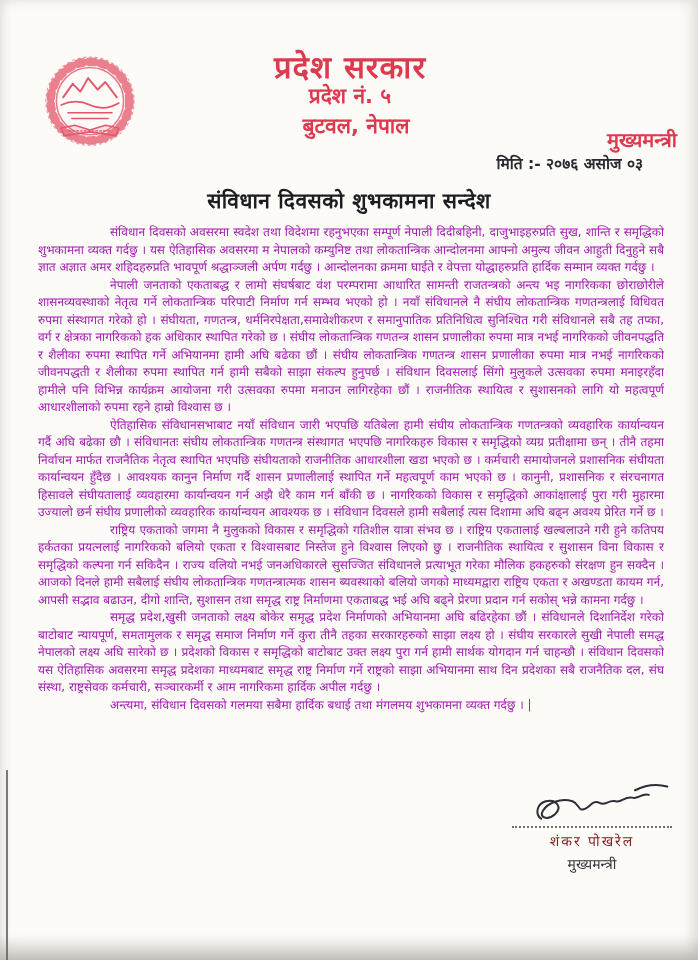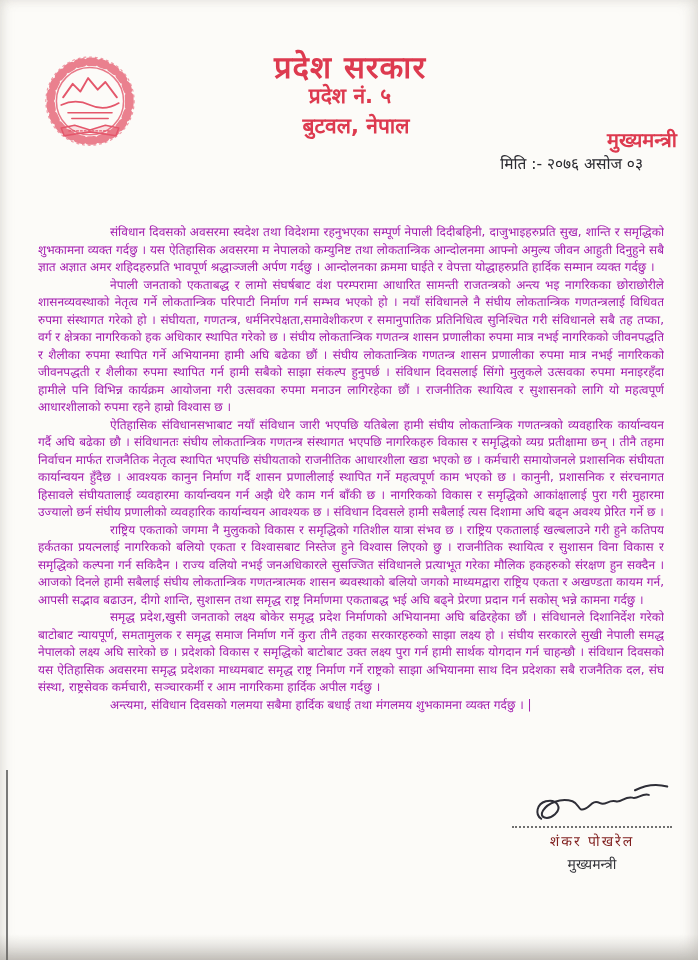--- a/index.html
+++ b/index.html
@@ -30,21 +30,21 @@
   .org-name   { font-size:31px; font-weight:bold; color:#dd3a4f; letter-spacing:1px; }
   .province   { font-size:21px; font-weight:bold; color:#dd3a4f; margin-top:3px; }
   .place      { font-size:21px; font-weight:bold; color:#dd3a4f; margin-top:9px;margin-left:12px; }
 
   .office-title {
     position:absolute; top:126px; right:21px;
     font-size:20px; font-weight:bold; color:#dd3a4f;
   }
   .date-line {
     position:absolute; top:152px; right:55px;
-    font-size:15.5px; color:#2a2a30; font-weight:normal;
+    font-size:15.5px; color:#2a2a30; font-weight:bold;
   }
 
   
   .subject {
     position:absolute; top:186px; left:0; width:698px;
     text-align:center;
     font-size:21px; font-weight:bold; color:#1c1c21;
     letter-spacing:.5px;
   }
 
@@ -111,20 +111,21 @@
 
   <div class="hdr-center">
     <div class="org-name">प्रदेश सरकार</div>
     <div class="province">प्रदेश नं. ५</div>
     <div class="place">बुटवल, नेपाल</div>
   </div>
 
   <div class="office-title">मुख्यमन्त्री</div>
   <div class="date-line">मिति :- २०७६ असोज ०३</div>
 
+  <div class="subject">संविधान दिवसको शुभकामना सन्देश</div>
 
   <div class="body-text">
     <p>संविधान दिवसको अवसरमा स्वदेश तथा विदेशमा रहनुभएका सम्पूर्ण नेपाली दिदीबहिनी, दाजुभाइहरुप्रति सुख, शान्ति र समृद्धिको शुभकामना व्यक्त गर्दछु । यस ऐतिहासिक अवसरमा म नेपालको कम्युनिष्ट तथा लोकतान्त्रिक आन्दोलनमा आफ्नो अमुल्य जीवन आहुती दिनुहुने सबै ज्ञात अज्ञात अमर शहिदहरुप्रति भावपूर्ण श्रद्धाञ्जली अर्पण गर्दछु । आन्दोलनका क्रममा घाईते र वेपत्ता योद्धाहरुप्रति हार्दिक सम्मान व्यक्त गर्दछु ।</p>
     <p>नेपाली जनताको एकताबद्ध र लामो संघर्षबाट वंश परम्परामा आधारित सामन्ती राजतन्त्रको अन्त्य भइ नागरिकका छोराछोरीले शासनव्यवस्थाको नेतृत्व गर्ने लोकतान्त्रिक परिपाटी निर्माण गर्न सम्भव भएको हो । नयाँ संविधानले नै संघीय लोकतान्त्रिक गणतन्त्रलाई विधिवत रुपमा संस्थागत गरेको हो ।  संघीयता, गणतन्त्र, धर्मनिरपेक्षता,समावेशीकरण र समानुपातिक प्रतिनिधित्व सुनिश्चित गरी संविधानले सबै तह तप्का, वर्ग र क्षेत्रका नागरिकको हक अधिकार स्थापित गरेको छ । संघीय लोकतान्त्रिक गणतन्त्र शासन प्रणालीका रुपमा मात्र नभई नागरिकको जीवनपद्धति र शैलीका रुपमा स्थापित गर्ने अभियानमा हामी अघि बढेका छौं । संघीय लोकतान्त्रिक गणतन्त्र शासन प्रणालीका रुपमा मात्र नभई नागरिकको जीवनपद्धती र शैलीका रुपमा स्थापित गर्न हामी सबैको साझा संकल्प हुनुपर्छ ।  संविधान दिवसलाई सिंगो मुलुकले उत्सवका रुपमा मनाइरहँदा हामीले पनि विभिन्न कार्यक्रम आयोजना गरी उत्सवका रुपमा मनाउन लागिरहेका छौं । राजनीतिक स्थायित्व र सुशासनको लागि यो महत्वपूर्ण आधारशीलाको रुपमा रहने हाम्रो विश्वास छ ।</p>
     <p>ऐतिहासिक संविधानसभाबाट नयाँ संविधान जारी भएपछि  यतिबेला हामी संघीय लोकतान्त्रिक गणतन्त्रको व्यवहारिक कार्यान्वयन गर्दै अघि बढेका छौ । संविधानतः संघीय लोकतान्त्रिक गणतन्त्र संस्थागत भएपछि नागरिकहरु विकास र समृद्धिको व्यग्र प्रतीक्षामा छन् । तीनै तहमा निर्वाचन मार्फत राजनैतिक नेतृत्व स्थापित भएपछि संघीयताको राजनीतिक आधारशीला खडा भएको छ । कर्मचारी समायोजनले प्रशासनिक संघीयता कार्यान्वयन हुँदैछ । आवश्यक कानुन निर्माण गर्दै शासन प्रणालीलाई स्थापित गर्ने महत्वपूर्ण काम भएको छ । कानुनी, प्रशासनिक र संरचनागत हिसावले संघीयतालाई व्यवहारमा कार्यान्वयन गर्न अझै धेरै काम गर्न बाँकी छ । नागरिकको विकास र समृद्धिको आकांक्षालाई पुरा गरी मुहारमा उज्यालो छर्न संघीय प्रणालीको व्यवहारिक कार्यान्वयन आवश्यक छ । संविधान दिवसले हामी सबैलाई त्यस दिशामा अघि बढ्न अवश्य प्रेरित गर्ने छ ।</p>
     <p>राष्ट्रिय एकताको जगमा नै मुलुकको विकास र समृद्धिको गतिशील यात्रा संभव छ । राष्ट्रिय एकतालाई खल्बलाउने गरी हुने कतिपय हर्कतका प्रयत्नलाई नागरिकको बलियो एकता र विश्वासबाट निस्तेज हुने विश्वास लिएको छु । राजनीतिक स्थायित्व र सुशासन विना विकास र समृद्धिको कल्पना गर्न सकिदैन । राज्य वलियो नभई जनअधिकारले सुसज्जित संविधानले प्रत्याभूत गरेका मौलिक हकहरुको संरक्षण हुन सक्दैन । आजको दिनले हामी सबैलाई संघीय लोकतान्त्रिक गणतन्त्रात्मक शासन ब्यवस्थाको बलियो जगको माध्यमद्वारा राष्ट्रिय एकता  र अखण्डता कायम गर्न, आपसी सद्भाव बढाउन, दीगो शान्ति, सुशासन तथा समृद्ध राष्ट्र निर्माणमा एकताबद्ध भई अघि बढ्ने प्रेरणा प्रदान गर्न सकोस् भन्ने कामना गर्दछु ।</p>
     <p>समृद्ध प्रदेश,खुसी जनताको लक्ष्य बोकेर समृद्ध प्रदेश निर्माणको अभियानमा अघि बढिरहेका छौं । संविधानले दिशानिर्देश गरेको बाटोबाट न्यायपूर्ण, समतामुलक र समृद्ध समाज निर्माण गर्ने कुरा तीनै तहका सरकारहरुको साझा लक्ष्य हो  । संघीय सरकारले सुखी नेपाली समद्ध नेपालको लक्ष्य अघि सारेको छ । प्रदेशको विकास र समृद्धिको बाटोबाट उक्त लक्ष्य पुरा गर्न हामी सार्थक योगदान गर्न चाहन्छौ । संविधान दिवसको यस ऐतिहासिक अवसरमा समृद्ध प्रदेशका माध्यमबाट समृद्ध राष्ट्र निर्माण गर्ने राष्ट्रको साझा अभियानमा साथ दिन प्रदेशका सबै राजनैतिक दल, संघ संस्था, राष्ट्रसेवक कर्मचारी, सञ्चारकर्मी र आम नागरिकमा हार्दिक अपील गर्दछु ।</p>
     <p>अन्त्यमा, संविधान दिवसको गलमया सबैमा हार्दिक बधाई तथा मंगलमय शुभकामना व्यक्त गर्दछु । |</p>
   </div>
 

